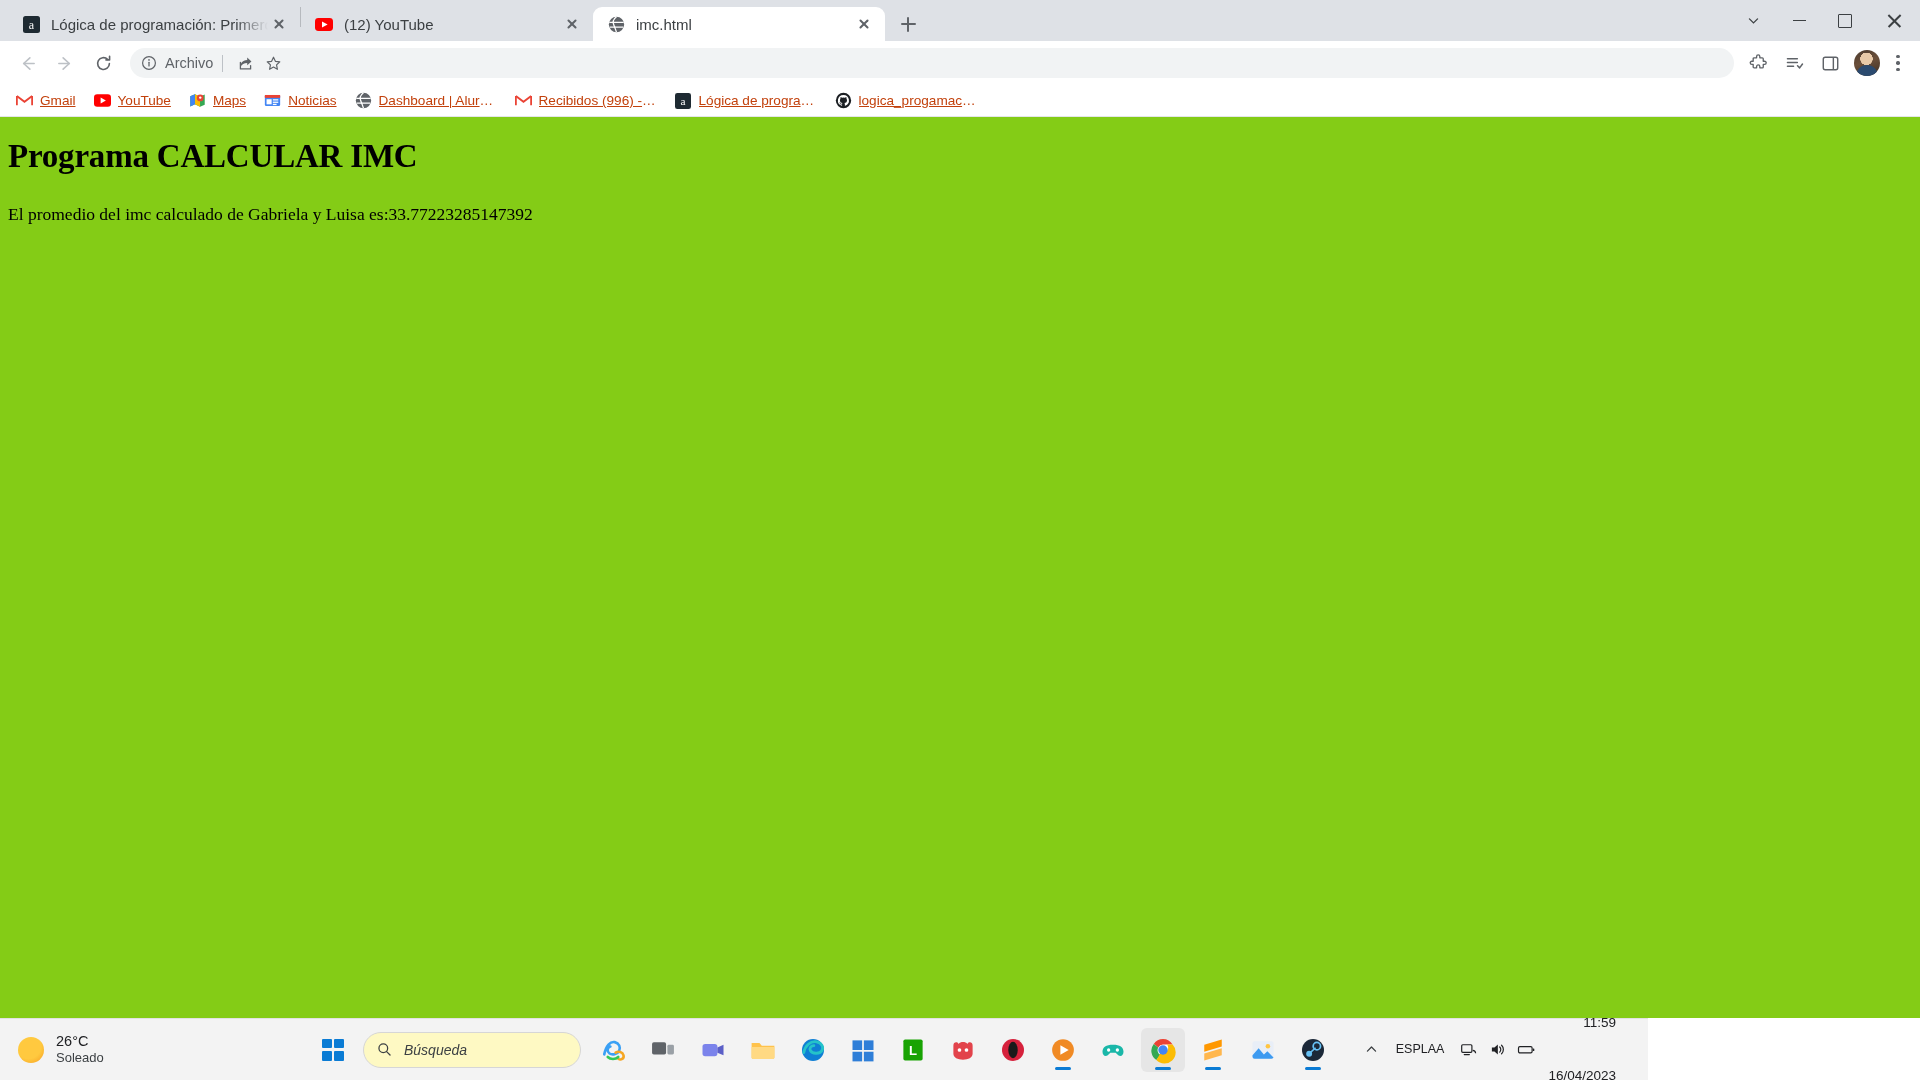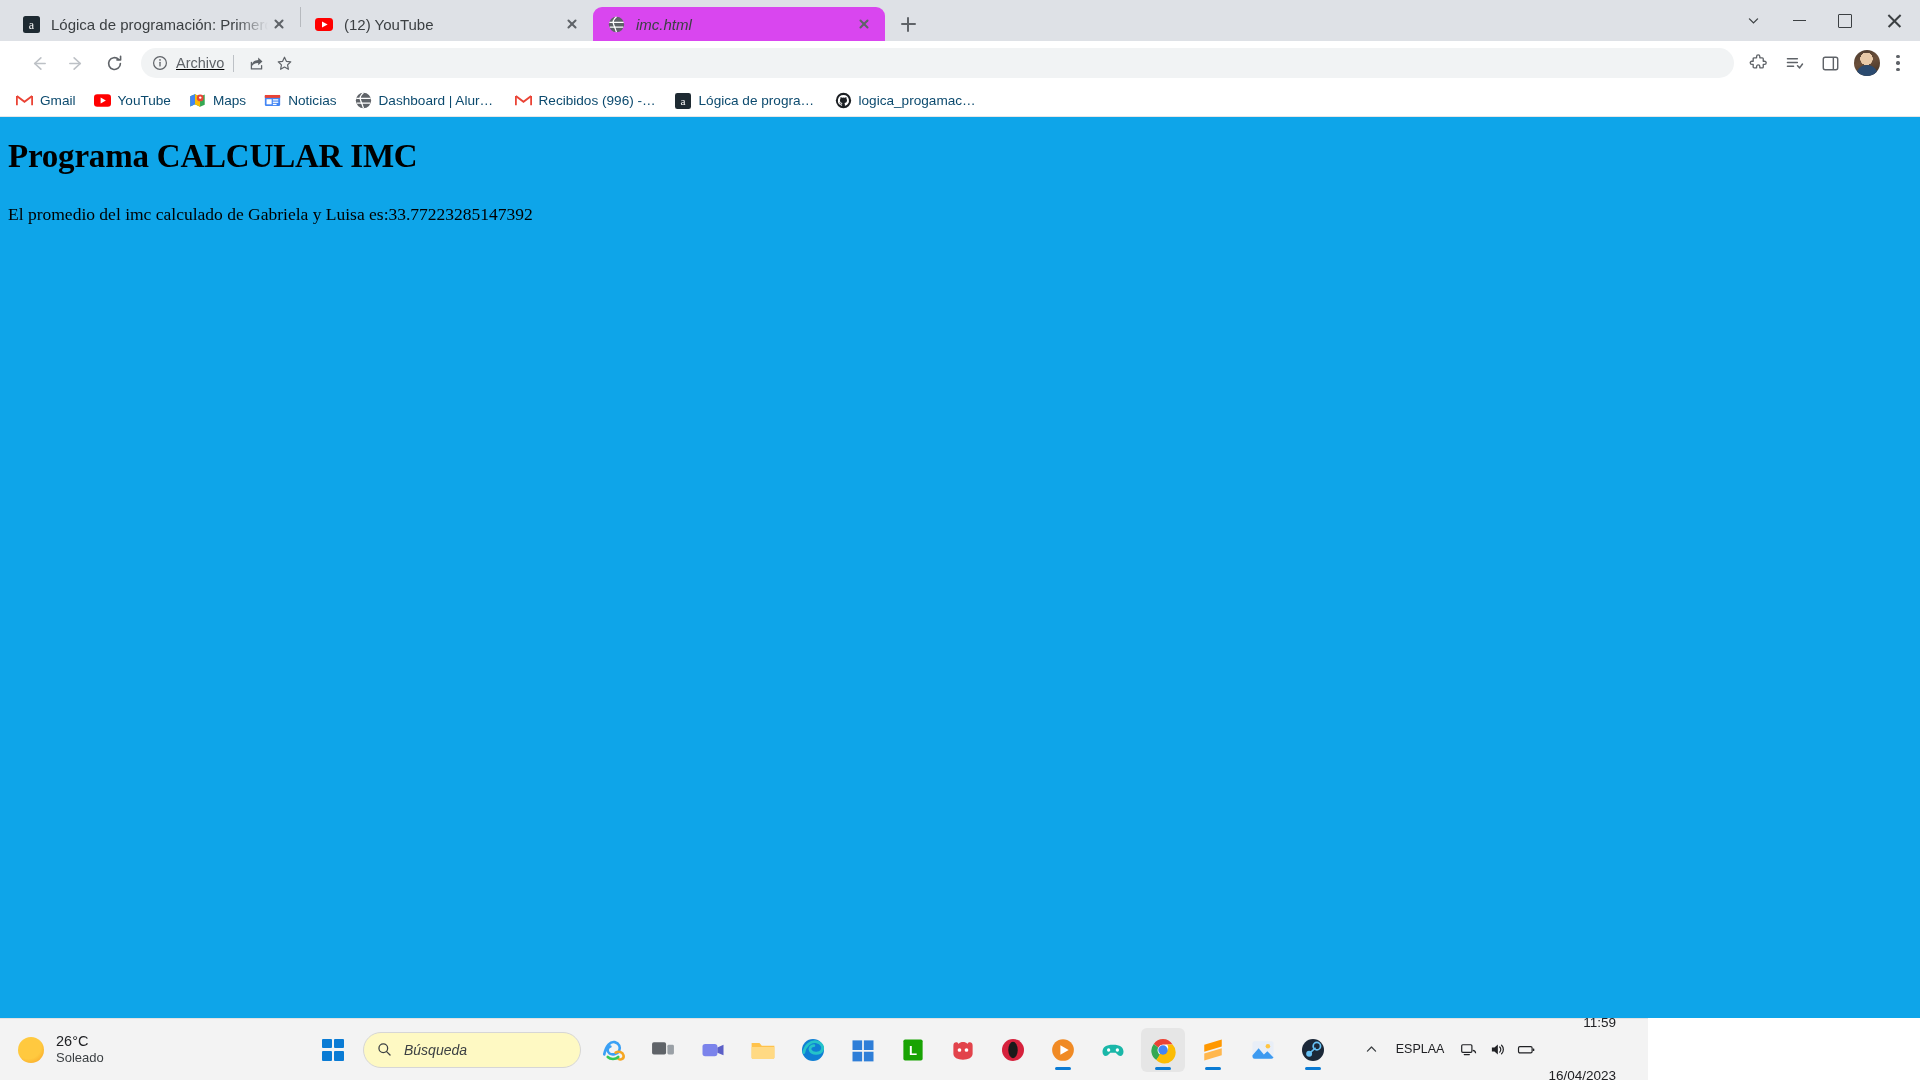--- a/index.html
+++ b/index.html
@@ -28,21 +28,21 @@
     display: flex;
     align-items: center;
     border-radius: 9px 9px 0 0;
     position: relative;
     padding: 0 10px 0 13px;
     font-size: 15px;
     color: #3c4043;
     cursor: default;
   }
   .tab.inactive { background: transparent; }
-  .tab.active { background: #d946ef; font-style: italic; }
+  .tab.active { background: #ffffff; }
   .tab .favicon { width:20px; height:20px; flex:0 0 20px; margin-right:10px;
                   display:flex; align-items:center; justify-content:center; }
   .tab .title {
     flex: 1 1 auto;
     white-space: nowrap;
     overflow: hidden;
     font-size: 15px;
     color: #3c4043;
     mask-image: linear-gradient(to right, #000 85%, transparent 100%);
     -webkit-mask-image: linear-gradient(to right, #000 85%, transparent 100%);
@@ -83,22 +83,21 @@
   }
   .wc-close::before { transform: rotate(45deg); }
   .wc-close::after  { transform: rotate(-45deg); }
 
   
   .toolbar {
     height: 44px;
     background: #ffffff;
     display: flex;
     align-items: center;
-    padding: 0 8px 0 19px;
-    text-decoration: underline;
+    padding: 0 8px 0 8px;
   }
   .navbtn {
     width: 34px; height: 34px; margin: 0 2px;
     display:flex; align-items:center; justify-content:center; border-radius:50%;
     color:#5f6368;
   }
   .navbtn.disabled { color:#bdc1c6; }
 
   .omnibox {
     flex: 1 1 auto;
@@ -140,30 +139,30 @@
     height: 32px;
     background: #ffffff;
     display: flex;
     align-items: center;
     padding-left: 8px;
     border-bottom: 1px solid #e4e6e8;
   }
   .bm {
     display:flex; align-items:center; height:26px;
     padding: 0 8px; border-radius: 4px; margin-right: 2px;
-    font-size: 13.6px; color:#0c4a6e; white-space:nowrap;
+    font-size: 13.6px; color:#c2410c; white-space:nowrap;text-decoration:underline;
   }
   .bm .bmico { width:17px; height:17px; flex:0 0 17px; margin-right:7px;
                display:flex; align-items:center; justify-content:center; }
   .bm .bmlabel { max-width: 118px; overflow:hidden; text-overflow:ellipsis; white-space:nowrap; }
 
   
   .viewport {
     height: 901px;
-    background:#0ea5e9;
+    background:#84cc16;
     padding: 8px 8px 0 8px;
     overflow: hidden;
   }
   .page-h1 {
     font-family: "Liberation Serif", "DejaVu Serif", serif;
     font-size: 33px;
     font-weight: bold;
     color: #000000;
     margin: 13px 0 4px 0;
     letter-spacing: -0.2px;

